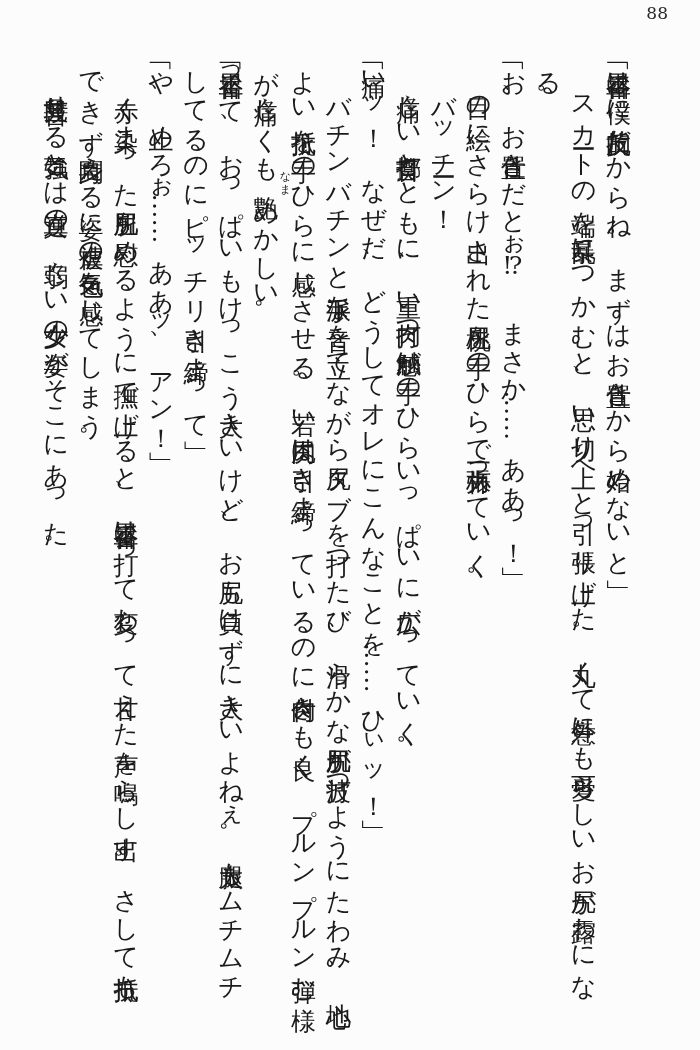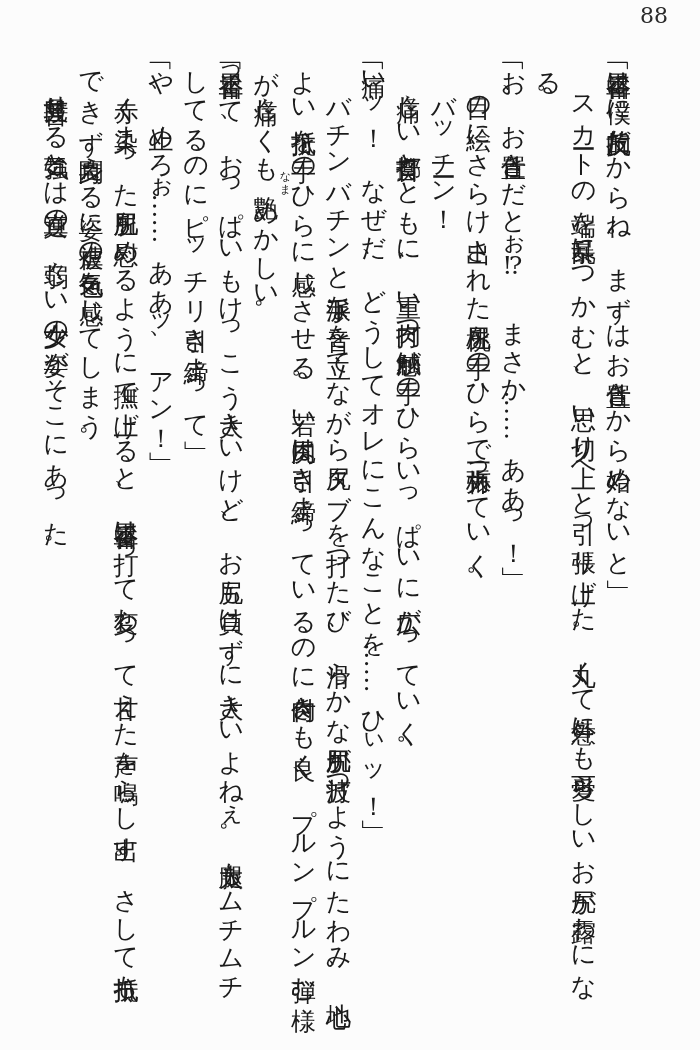--- a/index.html
+++ b/index.html
@@ -13,21 +13,21 @@
     position: relative;
     width: 700px;
     height: 1050px;
     background: #fcfcfc;
     font-family: "DejaVu Serif", "Liberation Serif", serif;
   }
   .page-number {
     position: absolute;
     top: 3px;
     right: 32px;
-    font-size: 22px;
+    font-size: 17px;
     color: #2a2a2a;
     font-family: "DejaVu Serif", "Liberation Serif", serif;
   }
   .text-block {
     position: absolute;
     top: 54px;
     right: 64px;
     height: 952px;
     writing-mode: vertical-rl;
     -webkit-writing-mode: vertical-rl;

